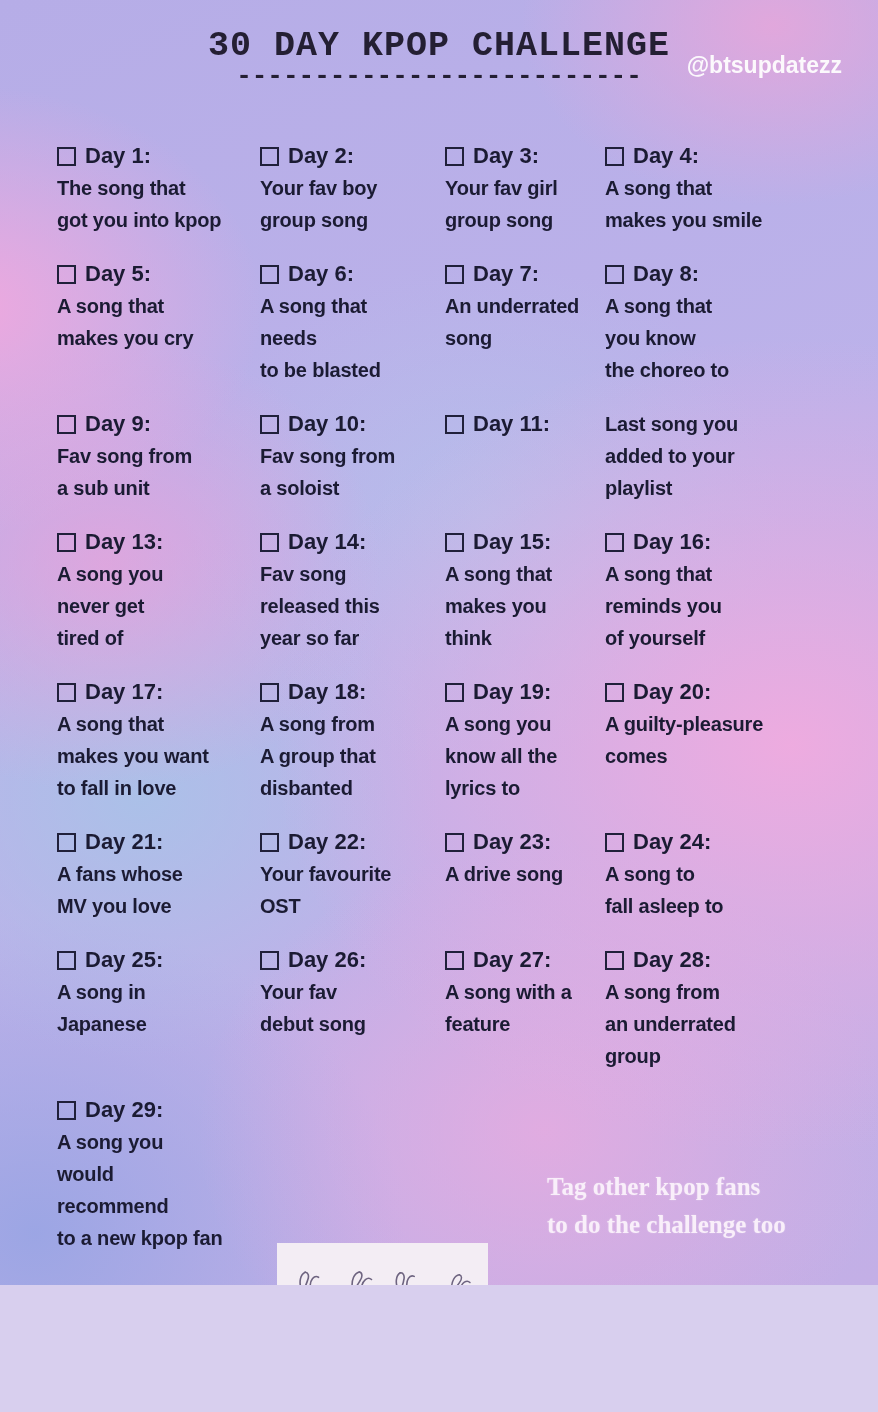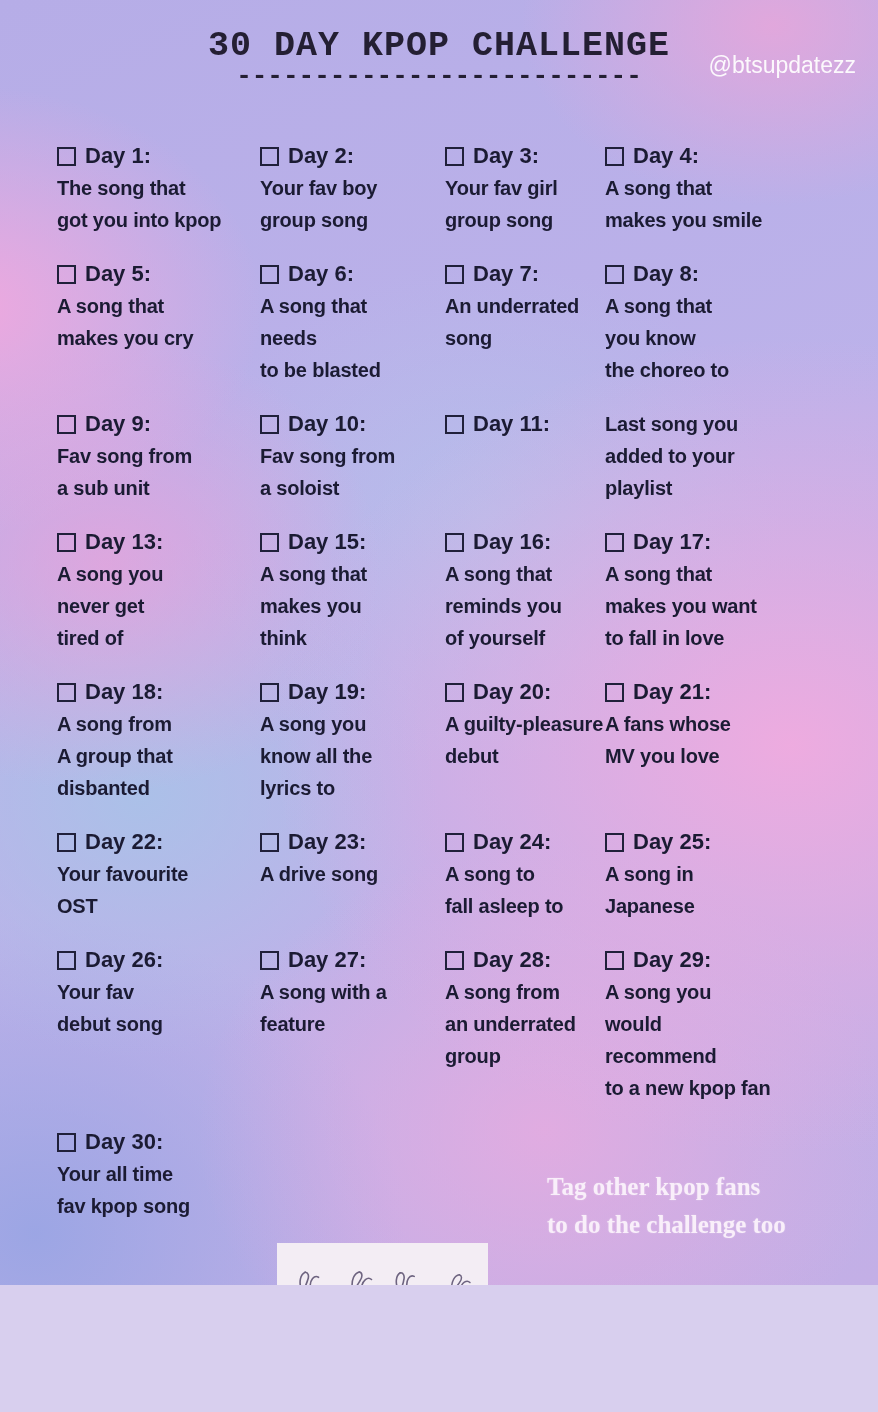--- a/index.html
+++ b/index.html
@@ -16,22 +16,22 @@
       radial-gradient(480px 420px at 16% 62%, rgba(169,194,232,0.90) 0%, rgba(169,194,232,0) 62%),
       radial-gradient(560px 480px at 4% 96%, rgba(154,165,228,0.95) 0%, rgba(154,165,228,0) 66%),
       linear-gradient(160deg,#b6ade7 0%,#bcb2ea 45%,#c3afe6 100%);
   }
   .title{
     padding-top:26px;text-align:center;
     font-family:"Liberation Mono",monospace;font-weight:bold;
     font-size:35px;letter-spacing:1px;color:#241f33;
   }
   .handle{
-    position:absolute;top:52px;right:22px;
-    font-size:23px;font-weight:normal;color:#ffffff;opacity:.93;
+    position:absolute;top:52px;right:36px;
+    font-size:23px;font-weight:bold;color:#ffffff;opacity:.93;
   }
   .divider{
     margin-top:0;text-align:center;
     font-family:"Liberation Mono",monospace;font-weight:bold;
     font-size:26px;color:#241f33;line-height:20px;height:22px;overflow:hidden;
   }
   .grid{
     position:absolute;left:57px;top:140px;right:10px;
     display:grid;grid-template-columns:203px 185px 160px 1fr;
     row-gap:22px;column-gap:0;color:#1b1b33;
@@ -169,20 +169,29 @@
           <span class="checkbox"></span>
           <span class="day-label">Day 13:</span>
         </div>
       <div class="day-text">A song you
 never get
 tired of</div>
     </div>
     <div class="cell">
       <div class="head">
           <span class="checkbox"></span>
+          <span class="day-label">Day 14:</span>
+        </div>
+      <div class="day-text">Fav song
+released this
+year so far</div>
+    </div>
+    <div class="cell">
+      <div class="head">
+          <span class="checkbox"></span>
           <span class="day-label">Day 15:</span>
         </div>
       <div class="day-text">A song that
 makes you
 think</div>
     </div>
     <div class="cell">
       <div class="head">
           <span class="checkbox"></span>
           <span class="day-label">Day 16:</span>
@@ -218,21 +227,21 @@
       <div class="day-text">A song you
 know all the
 lyrics to</div>
     </div>
     <div class="cell">
       <div class="head">
           <span class="checkbox"></span>
           <span class="day-label">Day 20:</span>
         </div>
       <div class="day-text">A guilty-pleasure
-debut</div>
+comes</div>
     </div>
 
     <div class="cell">
       <div class="head">
           <span class="checkbox"></span>
           <span class="day-label">Day 21:</span>
         </div>
       <div class="day-text">A fans whose
 MV you love</div>
     </div>
@@ -296,28 +305,20 @@
 
     <div class="cell">
       <div class="head">
           <span class="checkbox"></span>
           <span class="day-label">Day 29:</span>
         </div>
       <div class="day-text">A song you
 would
 recommend
 to a new kpop fan</div>
-    </div>
-    <div class="cell">
-      <div class="head">
-          <span class="checkbox"></span>
-          <span class="day-label">Day 30:</span>
-        </div>
-      <div class="day-text">Your all time
-fav kpop song</div>
     </div>
 
   </div>
 
   <div class="tag-note">Tag other kpop fans
 to do the challenge too</div>
 
   <div class="hearts-box">
     <svg width="0" height="0" style="position:absolute">
       <defs>

